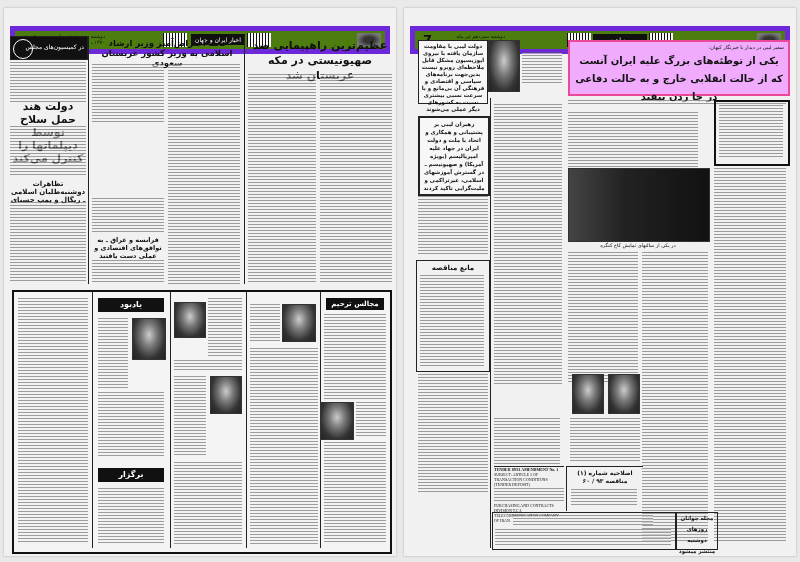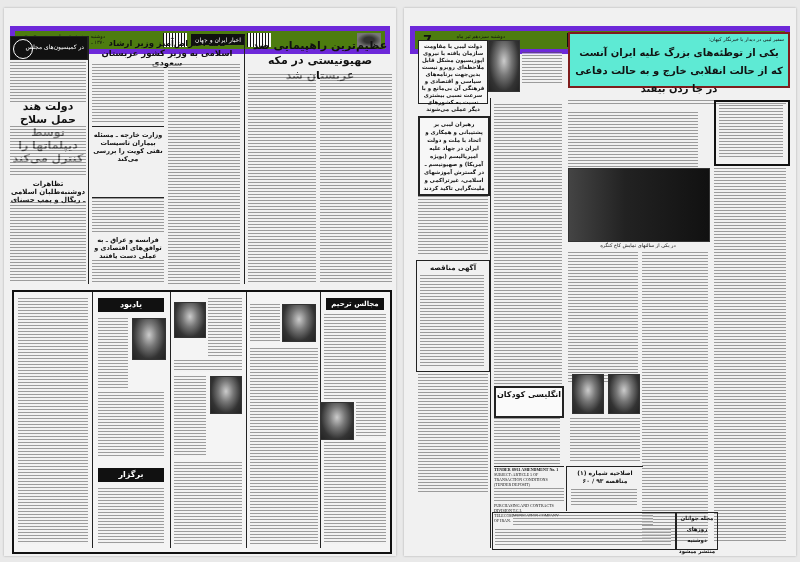--- a/index.html
+++ b/index.html
@@ -45,23 +45,20 @@
   <div class="headline" style="left:6px;top:92px;width:76px;font-size:11px">دولت هند حمل سلاح توسط دیپلماتها را کنترل می‌کند</div>
   <div class="col txt" style="left:6px;top:118px;width:76px;height:50px"></div>
   <div class="headline" style="left:6px;top:172px;width:76px;font-size:7px">تظاهرات دوشنبه‌طلبان اسلامی ـ ریگال و پمپ حسنای</div>
   <div class="col txt" style="left:6px;top:194px;width:76px;height:80px"></div>
 
   <div class="rule" style="left:84px;top:28px;width:1px;height:248px"></div>
 
   <div class="headline" style="left:88px;top:30px;width:150px;font-size:8.5px">نامه اعتراض‌آمیز وزیر ارشاد اسلامی به وزیر کشور عربستان سعودی</div>
   <div class="col txt" style="left:88px;top:56px;width:72px;height:60px"></div>
   <div class="col txt" style="left:164px;top:56px;width:72px;height:220px"></div>
-  <div class="box" style="left:88px;top:118px;width:72px;height:70px;border-width:1px 0 1px 0">
-    <div class="headline" style="left:0;top:4px;width:72px;font-size:6.5px;position:absolute">وزارت خارجه ـ مسئله بیماران تاسیسات نفتی کویت را بررسی می‌کند</div>
-  </div>
   <div class="col txt" style="left:88px;top:190px;width:72px;height:36px"></div>
   <div class="headline" style="left:88px;top:228px;width:72px;font-size:6.5px">فرانسه و عراق ـ به توافق‌های اقتصادی و عملی دست یافتند</div>
   <div class="col txt" style="left:88px;top:252px;width:72px;height:24px"></div>
 
   <div class="rule" style="left:240px;top:28px;width:1px;height:248px"></div>
 
   <div class="headline" style="left:244px;top:30px;width:144px;font-size:11px;line-height:15px">عظیم‌ترین راهپیمایی ضد صهیونیستی در مکه عربستان شد</div>
   <div class="col txt" style="left:244px;top:66px;width:68px;height:210px"></div>
   <div class="col txt" style="left:316px;top:66px;width:72px;height:210px"></div>
 
@@ -103,31 +100,31 @@
     <span class="barcode" style="left:234px"></span>
     <span class="logo" style="right:4px"></span>
   </div>
 
   <div class="box" style="left:14px;top:32px;width:64px;height:58px;padding:2px;background:#f7f7f7">
     <div class="small" style="font-weight:bold;font-size:5.5px;line-height:7px;text-align:center">دولت لیبی با مقاومت سازمان یافته با نیروی اپوزیسیون مشکل قابل ملاحظه‌ای روبرو نیست بدین‌جهت برنامه‌های سیاسی و اقتصادی و فرهنگی آن بی‌مانع و با سرعت نسبی بیشتری نسبت به کشورهای دیگر عملی می‌شوند</div>
   </div>
   <div class="photo" style="left:84px;top:32px;width:30px;height:50px"></div>
   <div class="col txt" style="left:118px;top:44px;width:40px;height:32px"></div>
 
-  <div class="box" style="left:164px;top:24px;width:218px;height:52px;border:2px solid #7f1d1d;background:#5eead4">
+  <div class="box" style="left:164px;top:32px;width:218px;height:52px;border:2px solid #ec4899;background:#f0abfc">
     <div class="small" style="position:absolute;top:2px;right:4px;left:4px;font-size:5px">سفیر لیبی در دیدار با خبرنگار کیهان:</div>
     <div class="headline" style="left:4px;right:4px;top:10px;font-size:10px;line-height:18px">یکی از توطئه‌های بزرگ علیه ایران آنست که از حالت انقلابی خارج و به حالت دفاعی در جا زدن بیفتد</div>
   </div>
 
   <div class="box" style="left:14px;top:108px;width:64px;height:72px;padding:2px;border:2px solid #222;background:#f7f7f7">
     <div class="small" style="font-weight:bold;font-size:5.5px;line-height:8px;text-align:center">رهبران لیبی بر پشتیبانی و همکاری و اتحاد با ملت و دولت ایران در جهاد علیه امپریالیسم (بویژه آمریکا) و صهیونیسم ـ در گسترش آموزشهای اسلامی، غیرتراکمی و ملیت‌گرایی تاکید کردند</div>
   </div>
   <div class="col txt" style="left:14px;top:188px;width:70px;height:60px"></div>
   <div class="box" style="left:12px;top:252px;width:72px;height:110px;border-width:1px">
-    <div class="headline" style="left:0;right:0;top:3px;font-size:7px">آگهی مناقصه</div>
+    <div class="headline" style="left:0;right:0;top:3px;font-size:7px">مانع مناقصه</div>
     <div class="col txt" style="left:3px;top:14px;width:64px;height:92px"></div>
   </div>
   <div class="col txt" style="left:14px;top:366px;width:70px;height:120px"></div>
 
   <div class="rule" style="left:86px;top:90px;width:1px;height:450px"></div>
 
   <div class="col txt" style="left:90px;top:96px;width:68px;height:280px"></div>
   <div class="col txt" style="left:164px;top:92px;width:218px;height:6px"></div>
   <div class="col txt" style="left:164px;top:104px;width:130px;height:56px"></div>
 
@@ -135,23 +132,20 @@
   <div class="caption" style="left:164px;top:234px;width:140px">در یکی از سالنهای نمایش کاخ کنگره</div>
 
   <div class="col txt" style="left:164px;top:244px;width:70px;height:130px"></div>
   <div class="col txt" style="left:238px;top:244px;width:66px;height:290px"></div>
 
   <div class="box" style="left:310px;top:92px;width:72px;height:62px;border:2px solid #111">
     <div class="col txt" style="left:3px;top:3px;width:64px;height:54px"></div>
   </div>
   <div class="col txt" style="left:310px;top:160px;width:72px;height:375px"></div>
 
-  <div class="box" style="left:90px;top:378px;width:66px;height:28px;border:2px solid #222;background:#fafafa">
-    <div class="headline" style="left:0;right:0;top:2px;font-size:8px">انگلیسی کودکان</div>
-  </div>
   <div class="col txt" style="left:90px;top:410px;width:66px;height:46px"></div>
 
   <div class="photo" style="left:168px;top:366px;width:30px;height:38px"></div>
   <div class="photo" style="left:204px;top:366px;width:30px;height:38px"></div>
   <div class="col txt" style="left:166px;top:410px;width:70px;height:44px"></div>
 
   <div class="box" style="left:90px;top:458px;width:70px;height:44px;border-width:1px 0 0 0">
     <div style="font:bold 4px 'Liberation Serif',serif;line-height:5px">TENDER 89/11 AMENDMENT No. 1</div>
     <div style="font:4px 'Liberation Serif',serif;line-height:5px">SUBJECT: ARTICLE 5 OF TRANSACTION CONDITIONS (TENDER DEPOSIT)</div>
     <div class="txt" style="height:14px;margin:1px 0"></div>

